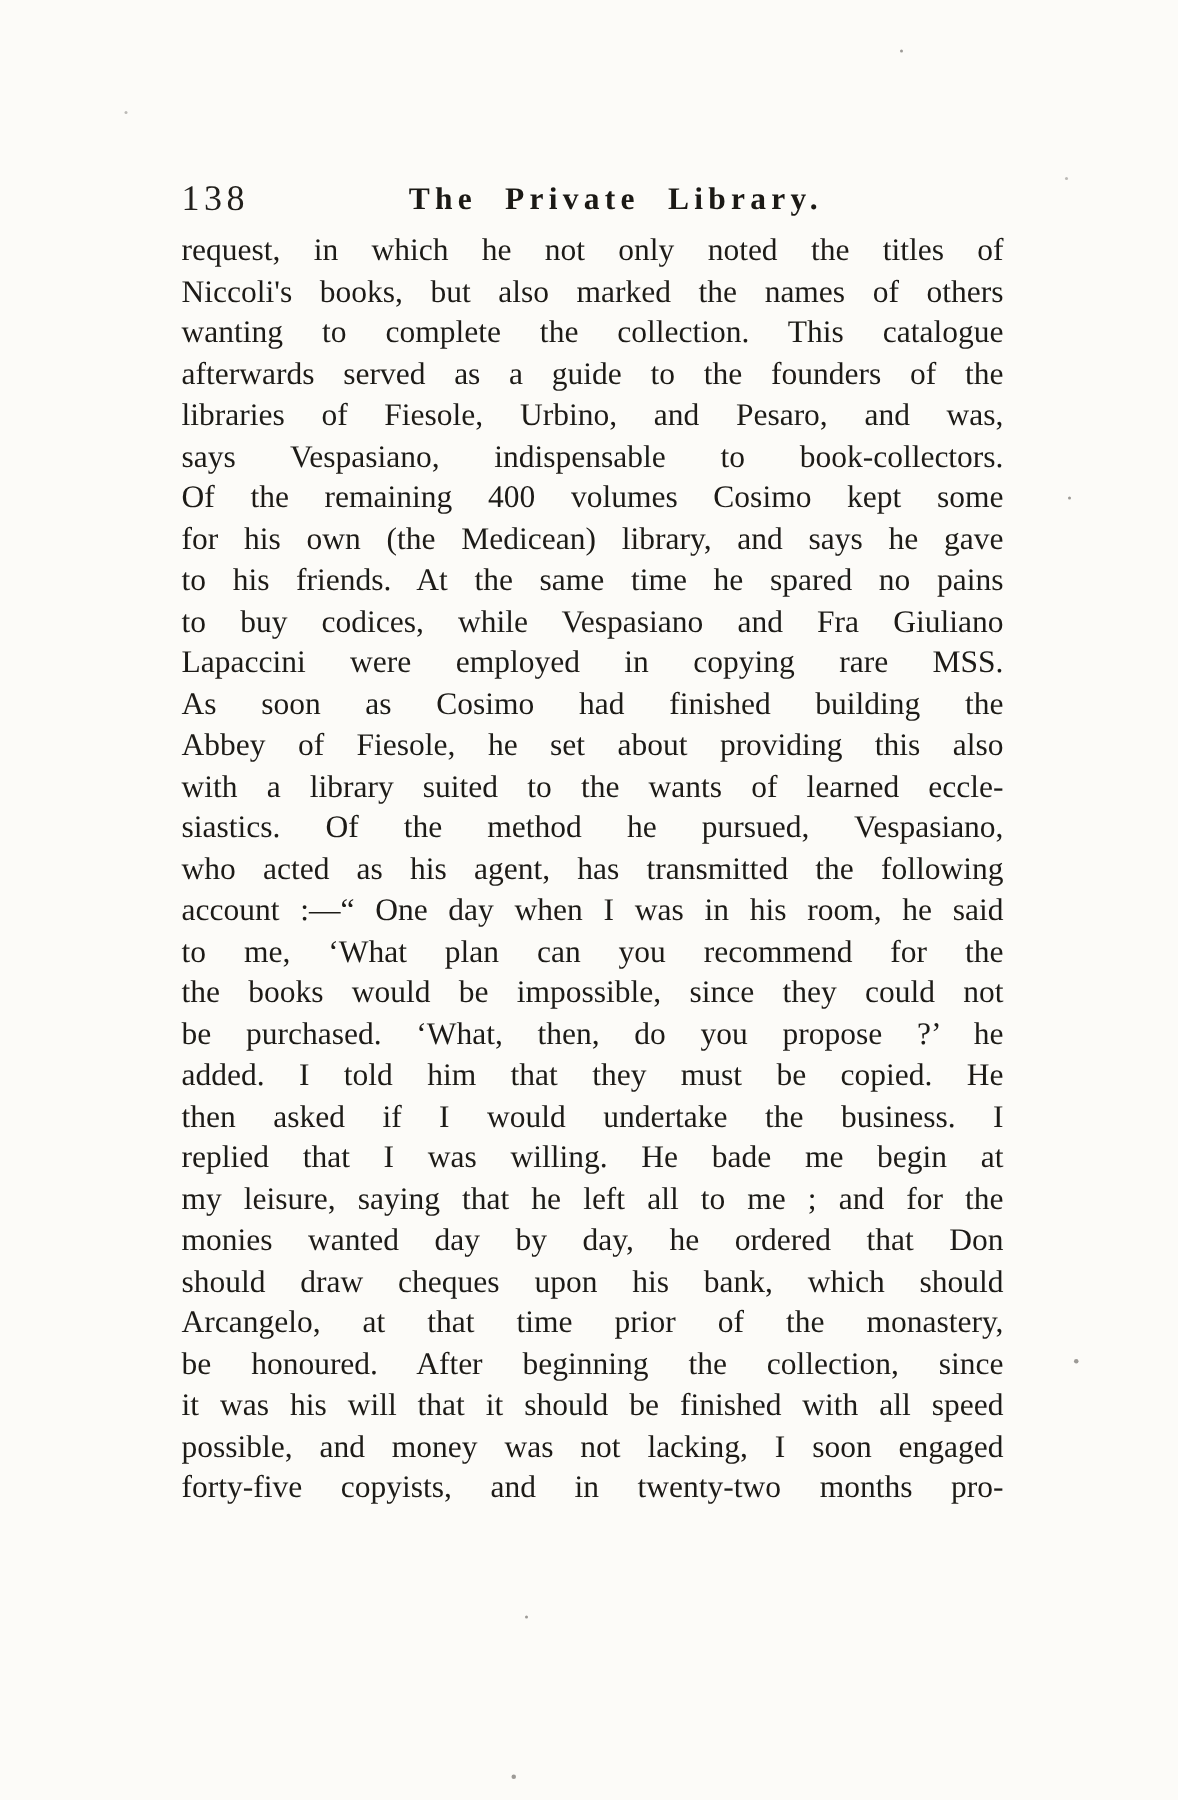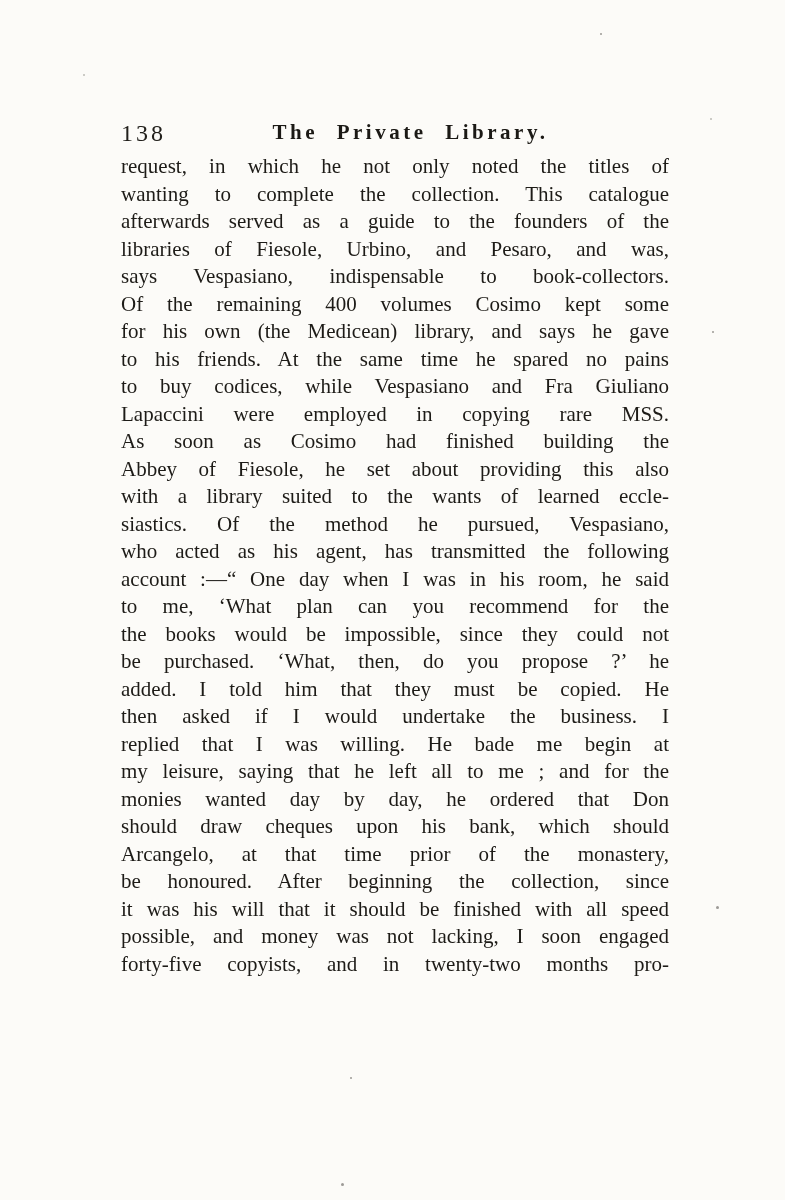--- a/index.html
+++ b/index.html
@@ -79,20 +79,21 @@
   <span class="speck s6"></span>
   <span class="speck s7"></span>
 
   <div class="header">
     <span class="pagenum">138</span>
     <span class="title">The Private Library.</span>
   </div>
 
   <div class="body-text">
     <div class="line">request, in which he not only noted the titles of</div>
+    <div class="line">Niccoli's books, but also marked the names of others</div>
     <div class="line">wanting to complete the collection. This catalogue</div>
     <div class="line">afterwards served as a guide to the founders of the</div>
     <div class="line">libraries of Fiesole, Urbino, and Pesaro, and was,</div>
     <div class="line">says Vespasiano, indispensable to book-collectors.</div>
     <div class="line">Of the remaining 400 volumes Cosimo kept some</div>
     <div class="line">for his own (the Medicean) library, and says he gave</div>
     <div class="line">to his friends. At the same time he spared no pains</div>
     <div class="line">to buy codices, while Vespasiano and Fra Giuliano</div>
     <div class="line">Lapaccini were employed in copying rare MSS.</div>
     <div class="line">As soon as Cosimo had finished building the</div>

